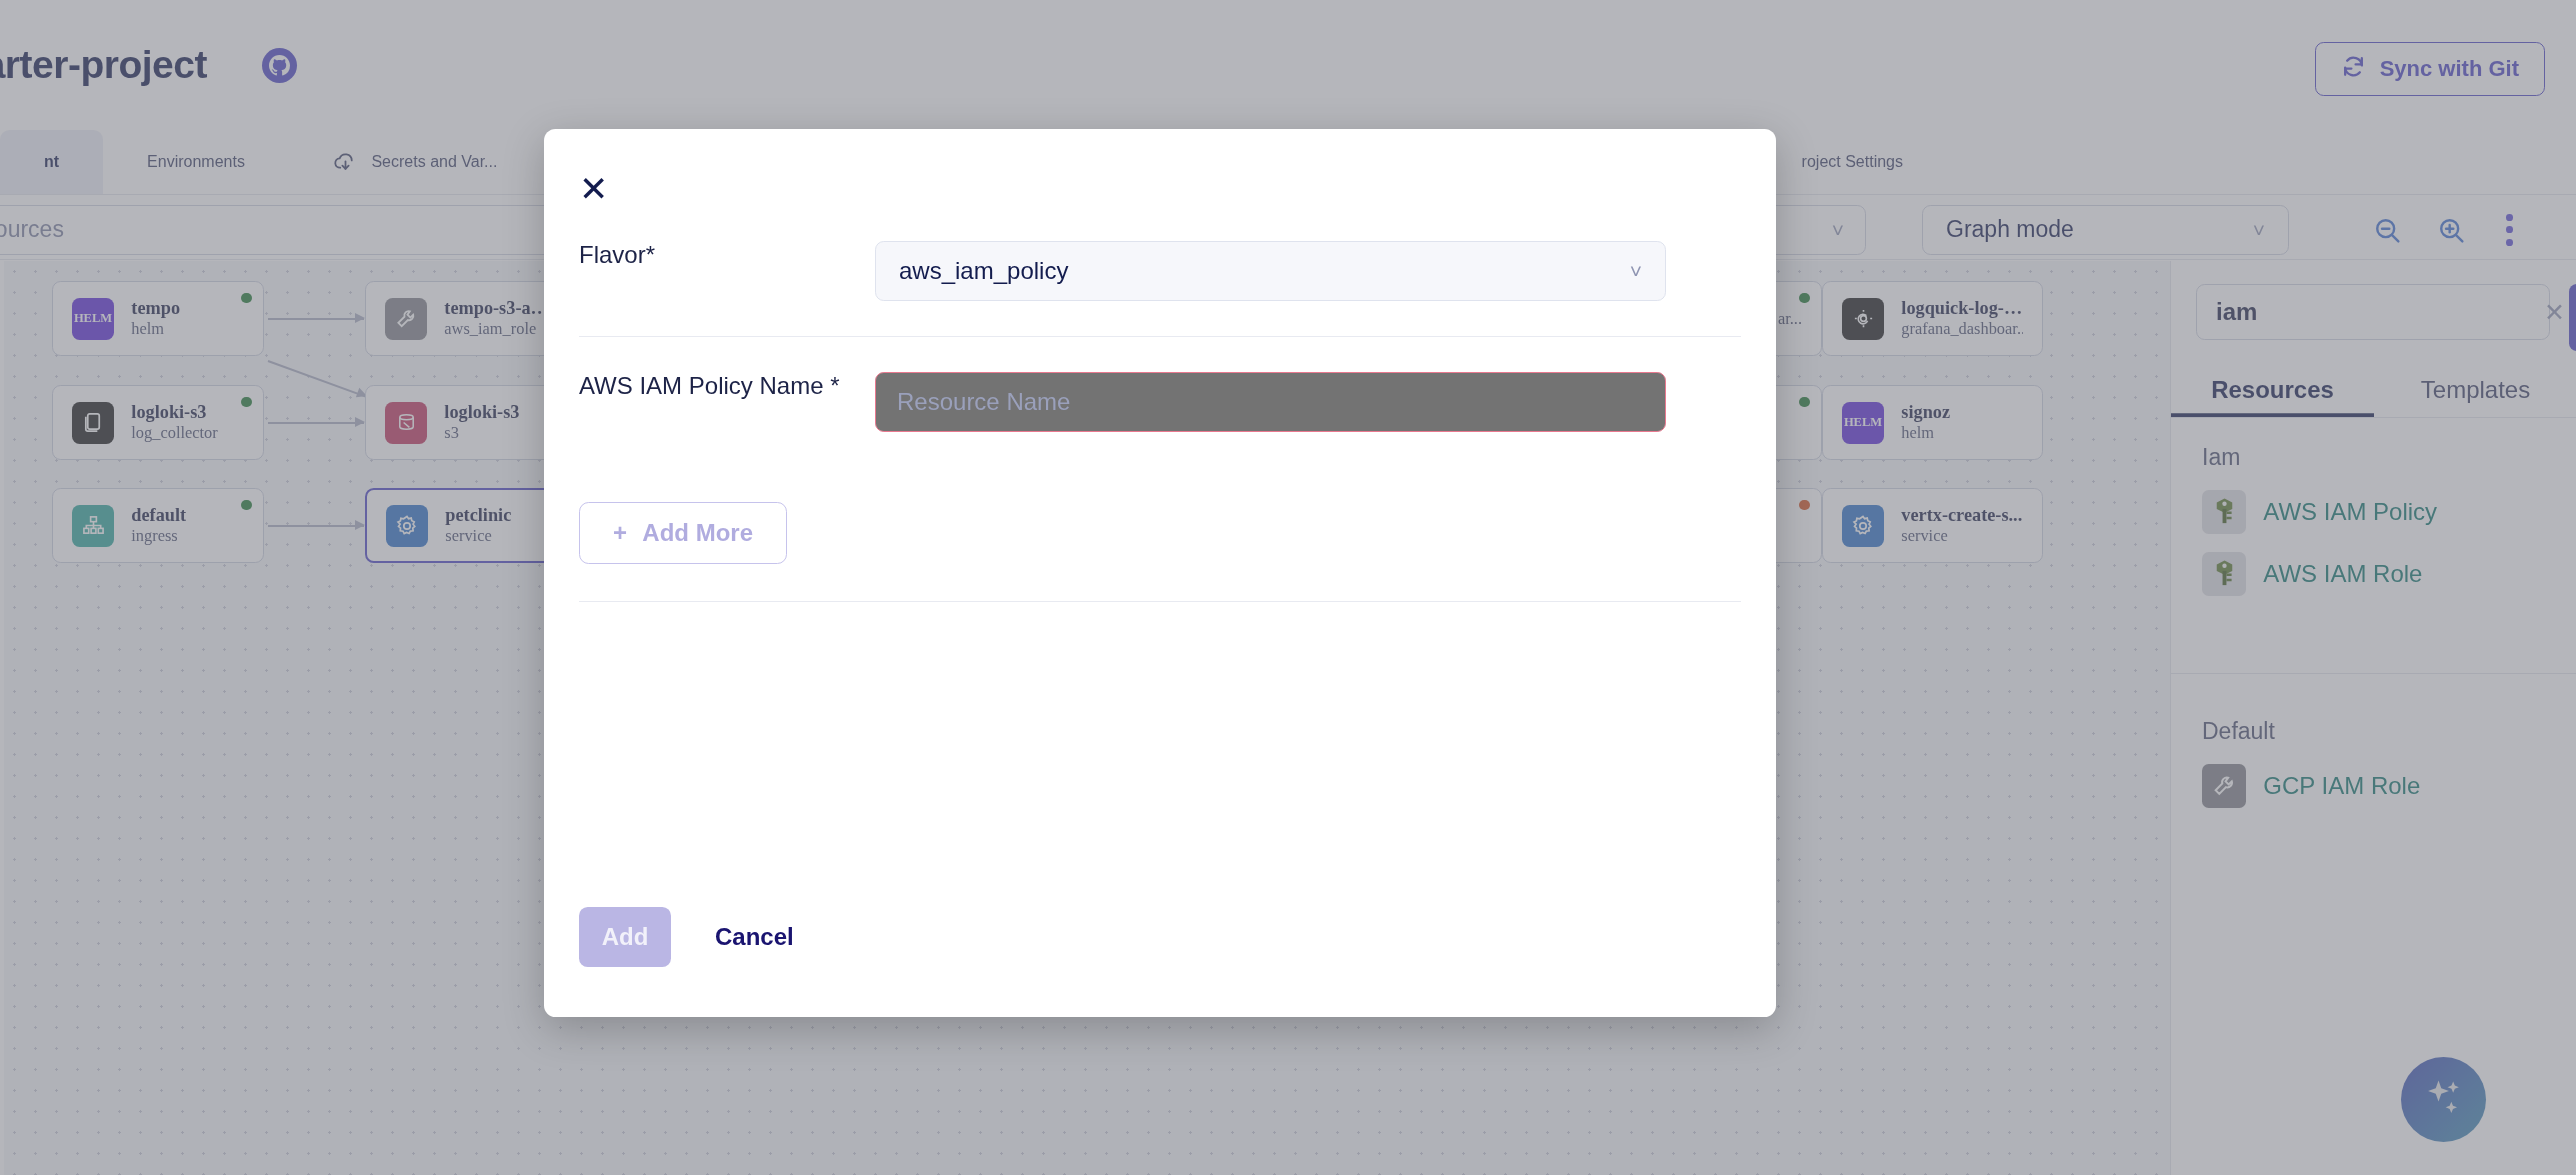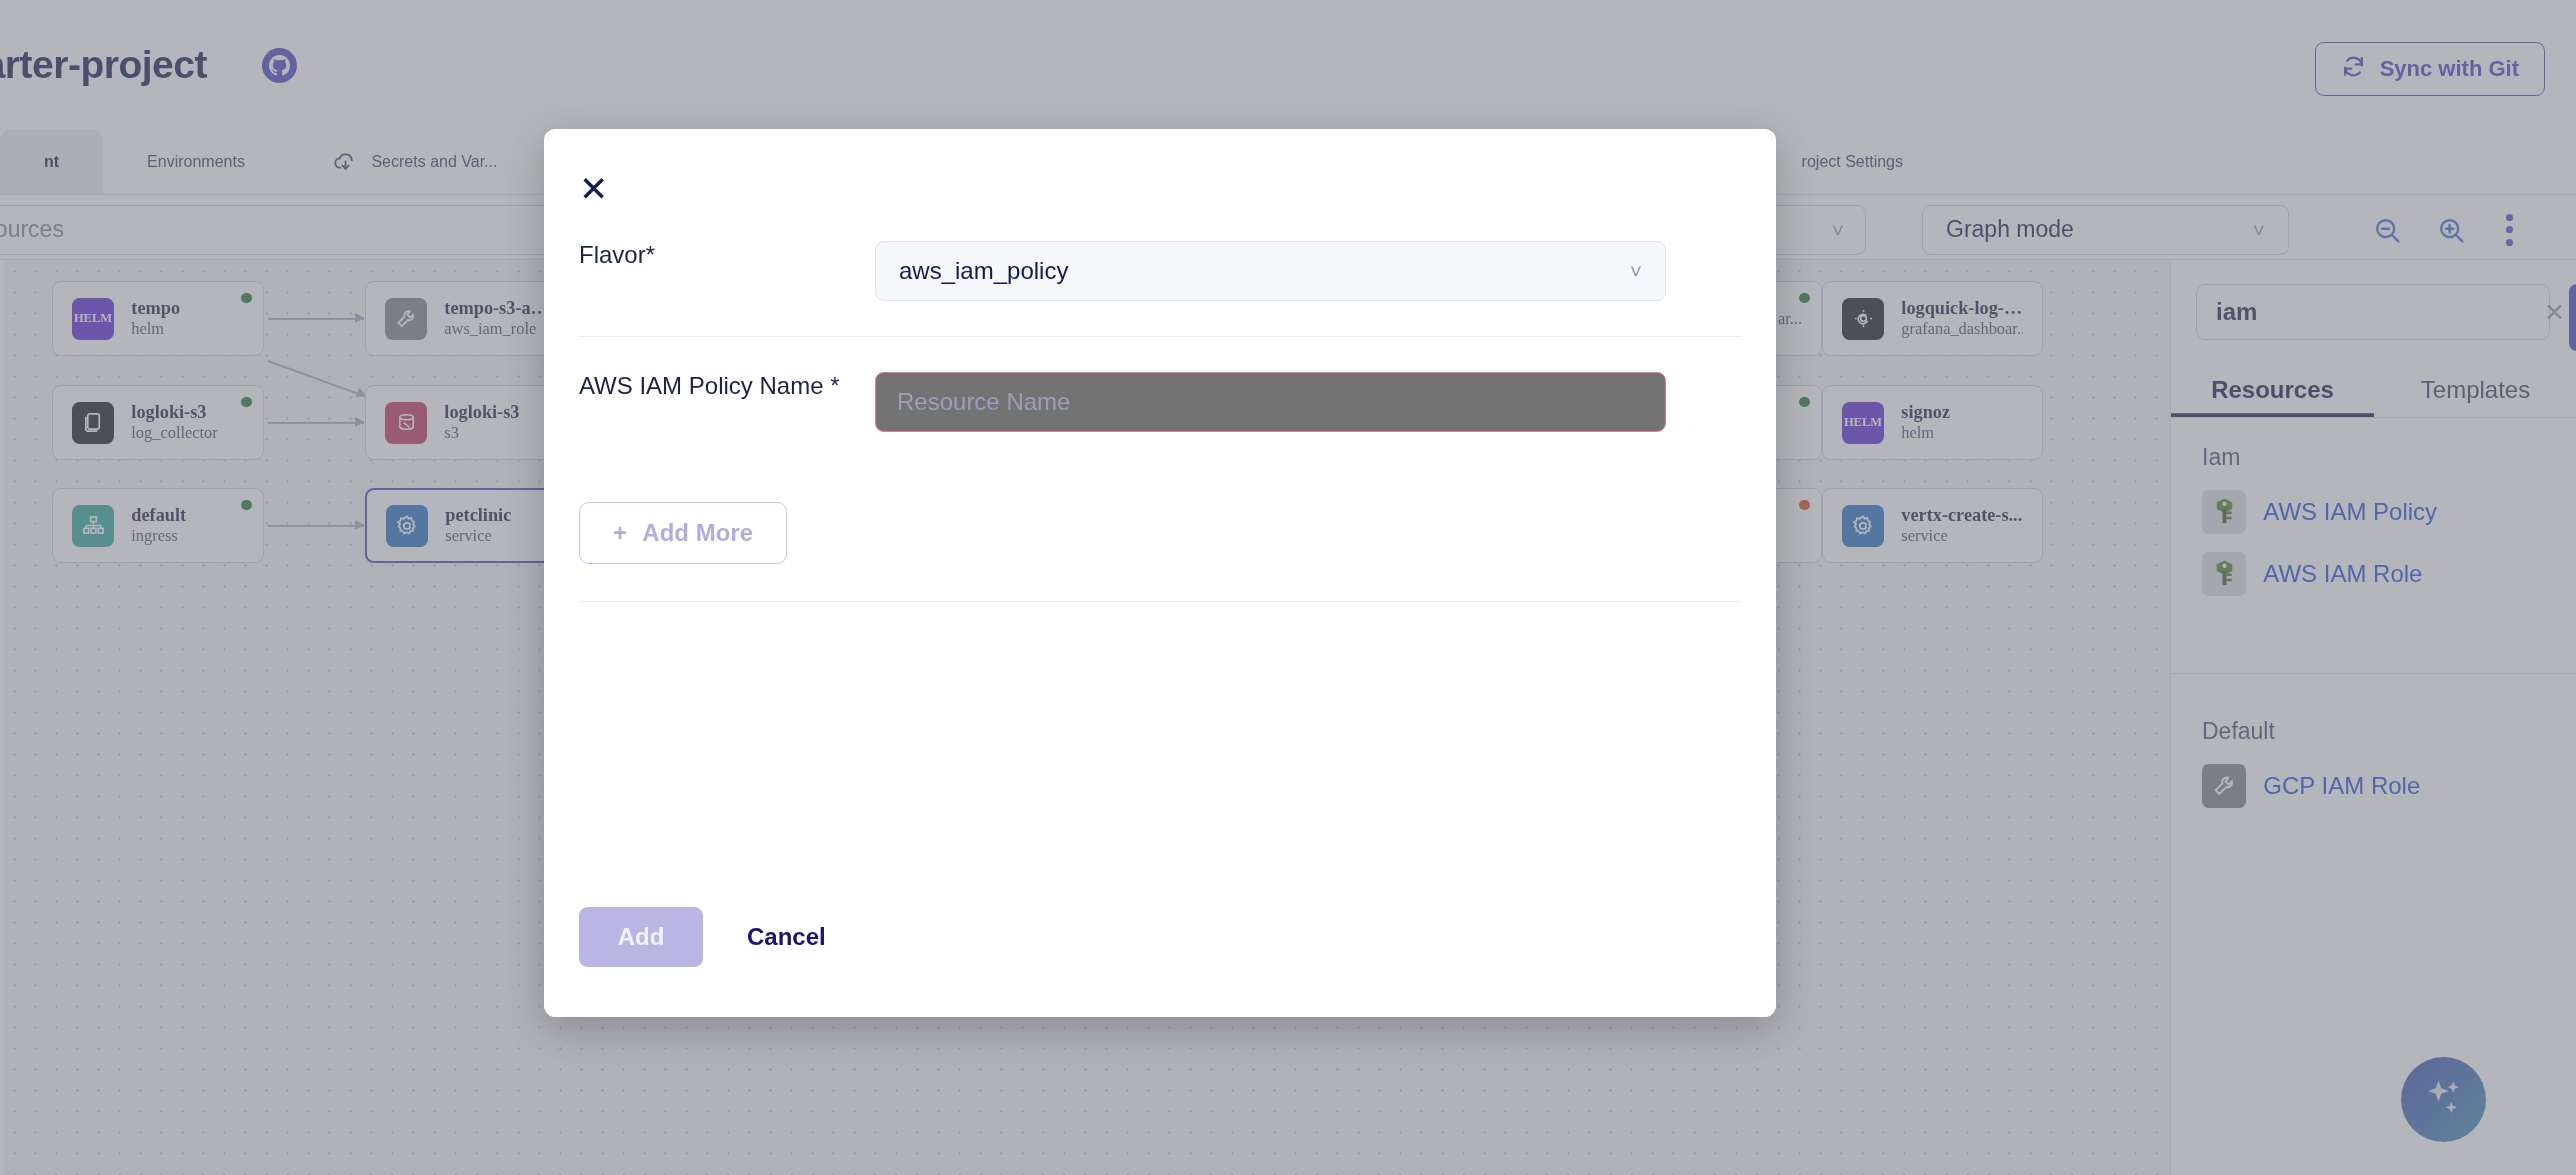--- a/index.html
+++ b/index.html
@@ -176,21 +176,21 @@
     font-size: 23px; color: #4a5070; padding: 0 0 0 31px; margin-bottom: 9.6px;
   }
   .ritem {
     display: flex; align-items: center; gap: 17.3px;
     height: 62px; padding-left: 31px; cursor: pointer;
   }
   .ritem .rico {
     width: 44px; height: 44px; border-radius: 6.7px; flex: 0 0 44px;
     display: flex; align-items: center; justify-content: center;
   }
-  .ritem .rlabel { font-size: 24px; color: #1d4ed8; }
+  .ritem .rlabel { font-size: 24px; color: #0f766e; }
   .rdiv { position: absolute; left: 0; width: 406px; height: 1px; background: #e3e5ec; }
 
   .fab {
     position: absolute; right: 90px; bottom: 33px;
     width: 85px; height: 85px; border-radius: 50%;
     background: linear-gradient(135deg, #3f4fb8 0%, #3f8fb3 100%);
     display: flex; align-items: center; justify-content: center;
     color: #fff; cursor: pointer; z-index: 9;
   }
 
@@ -247,21 +247,21 @@
     border: 1.9px solid #c6c3ec; border-radius: 9.6px; background: #fff;
     display: flex; align-items: center; justify-content: center; gap: 15.4px;
     color: #b0acdf; font-size: 24px; font-weight: 700; cursor: pointer;
     font-family: "Liberation Sans", sans-serif;
   }
   .m-foot {
     position: absolute; left: 35px; bottom: 50px;
     display: flex; align-items: center; gap: 21px;
   }
   .btn-add {
-    width: 124px; height: 60px; border: none; border-radius: 8.7px;
+    width: 92px; height: 60px; border: none; border-radius: 8.7px;
     background: #bab6e4; color: #f2f1fa;
     font-size: 24px; font-weight: 700; cursor: pointer;
     font-family: "Liberation Sans", sans-serif;
   }
   .btn-cancel {
     background: transparent; border: none; padding: 0 23px;
     color: #1a1470; font-size: 24px; font-weight: 700; cursor: pointer;
     font-family: "Liberation Sans", sans-serif;
   }
 </style>

